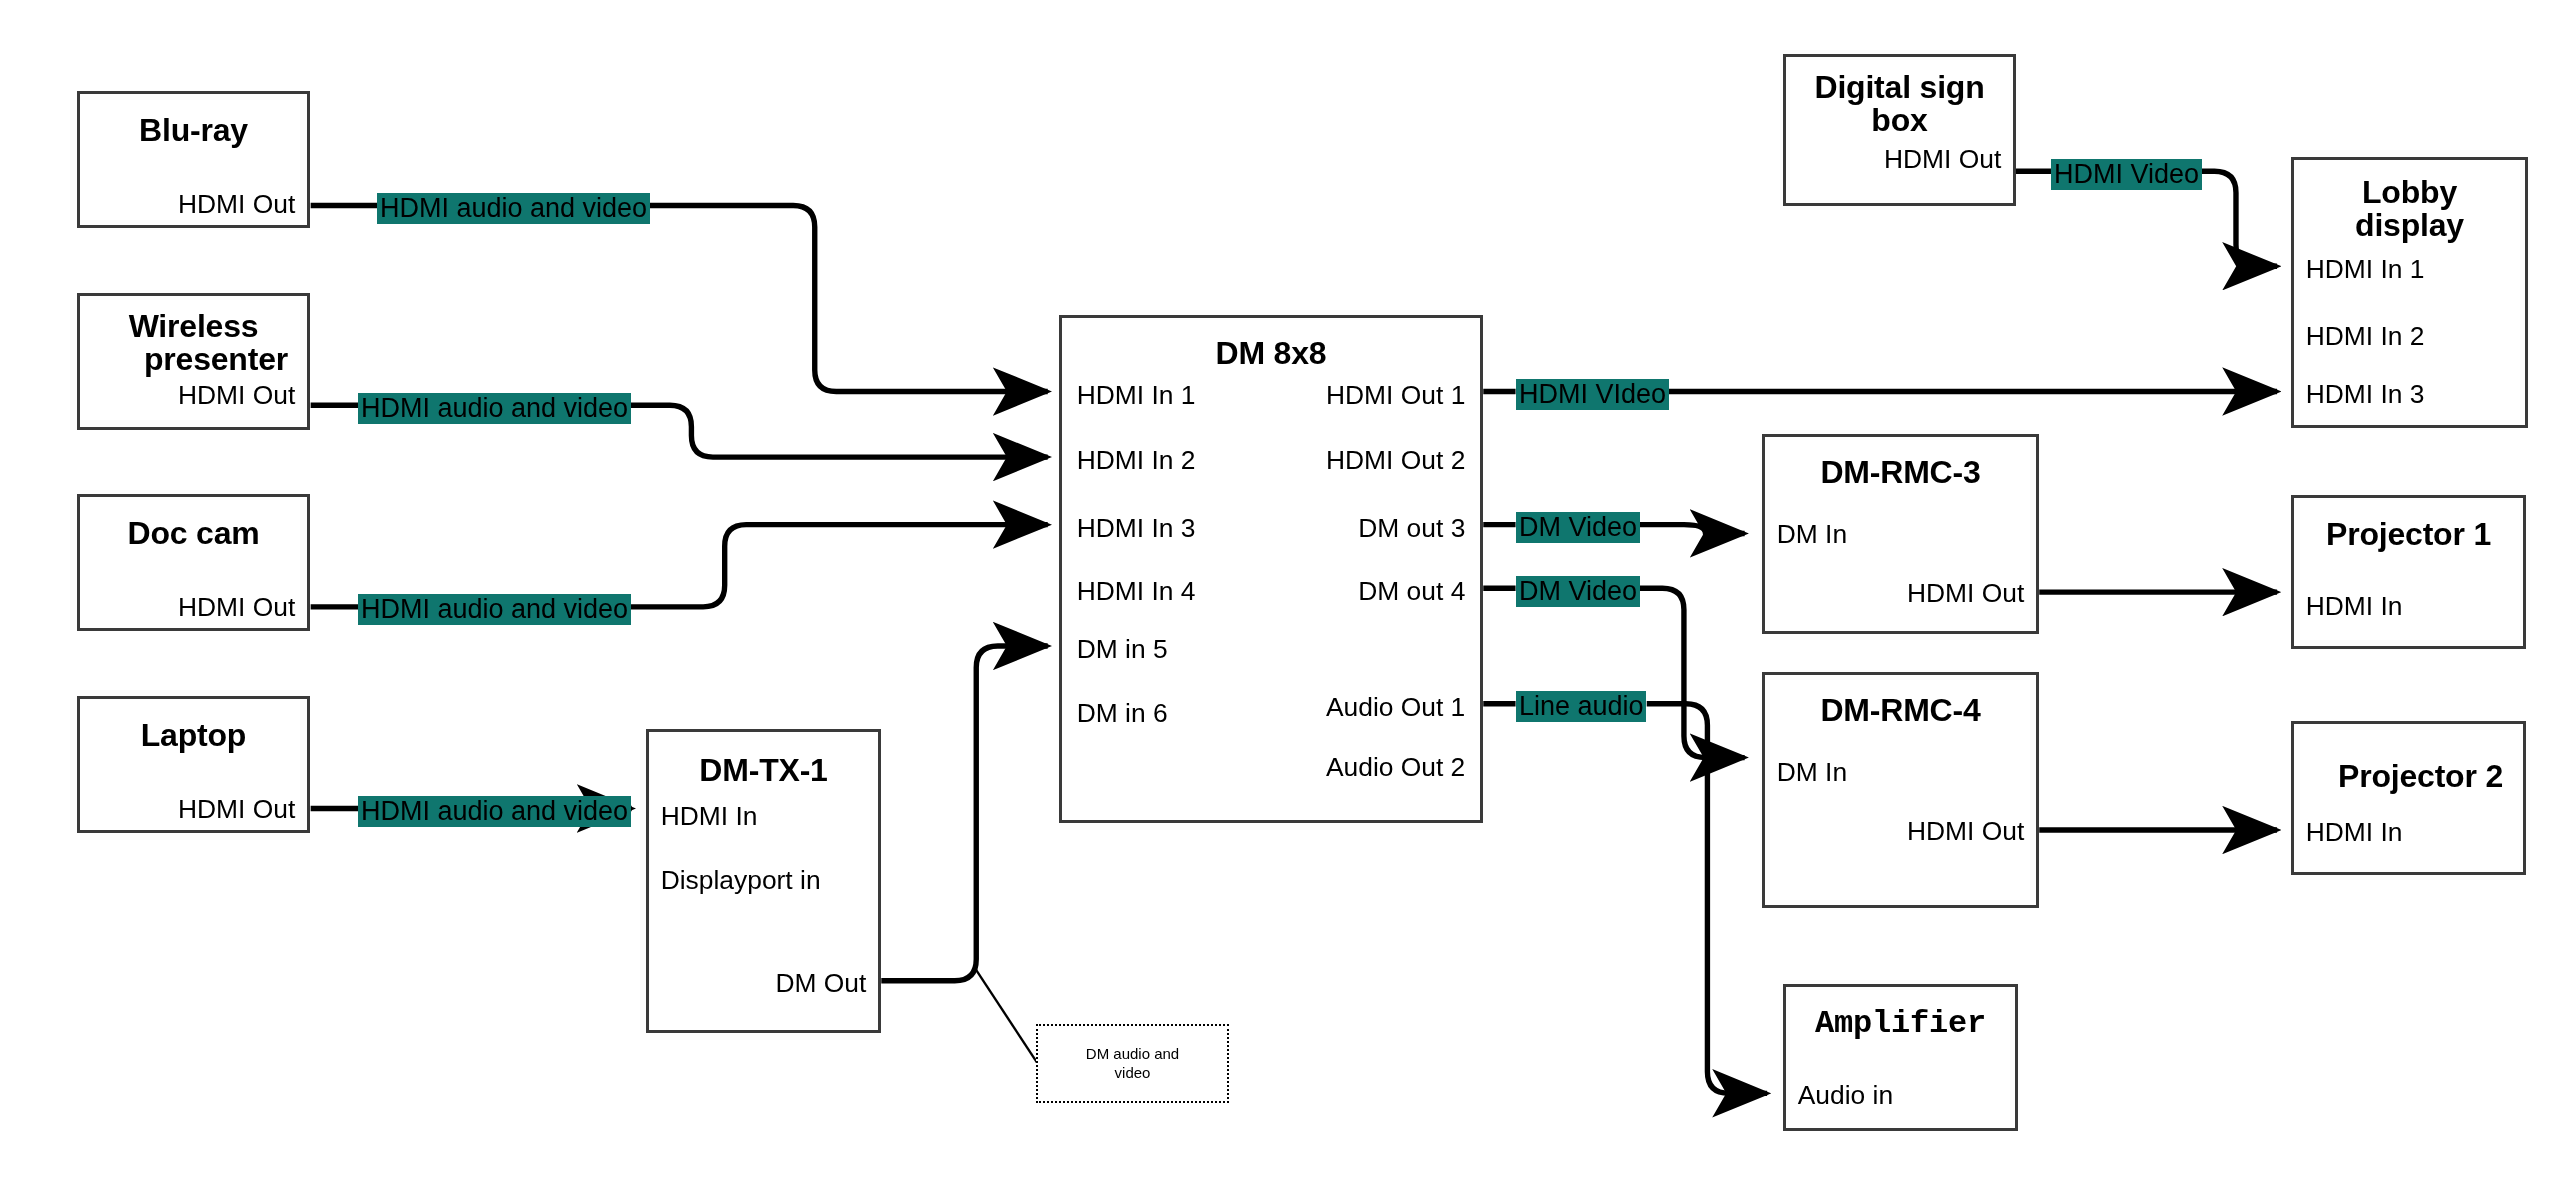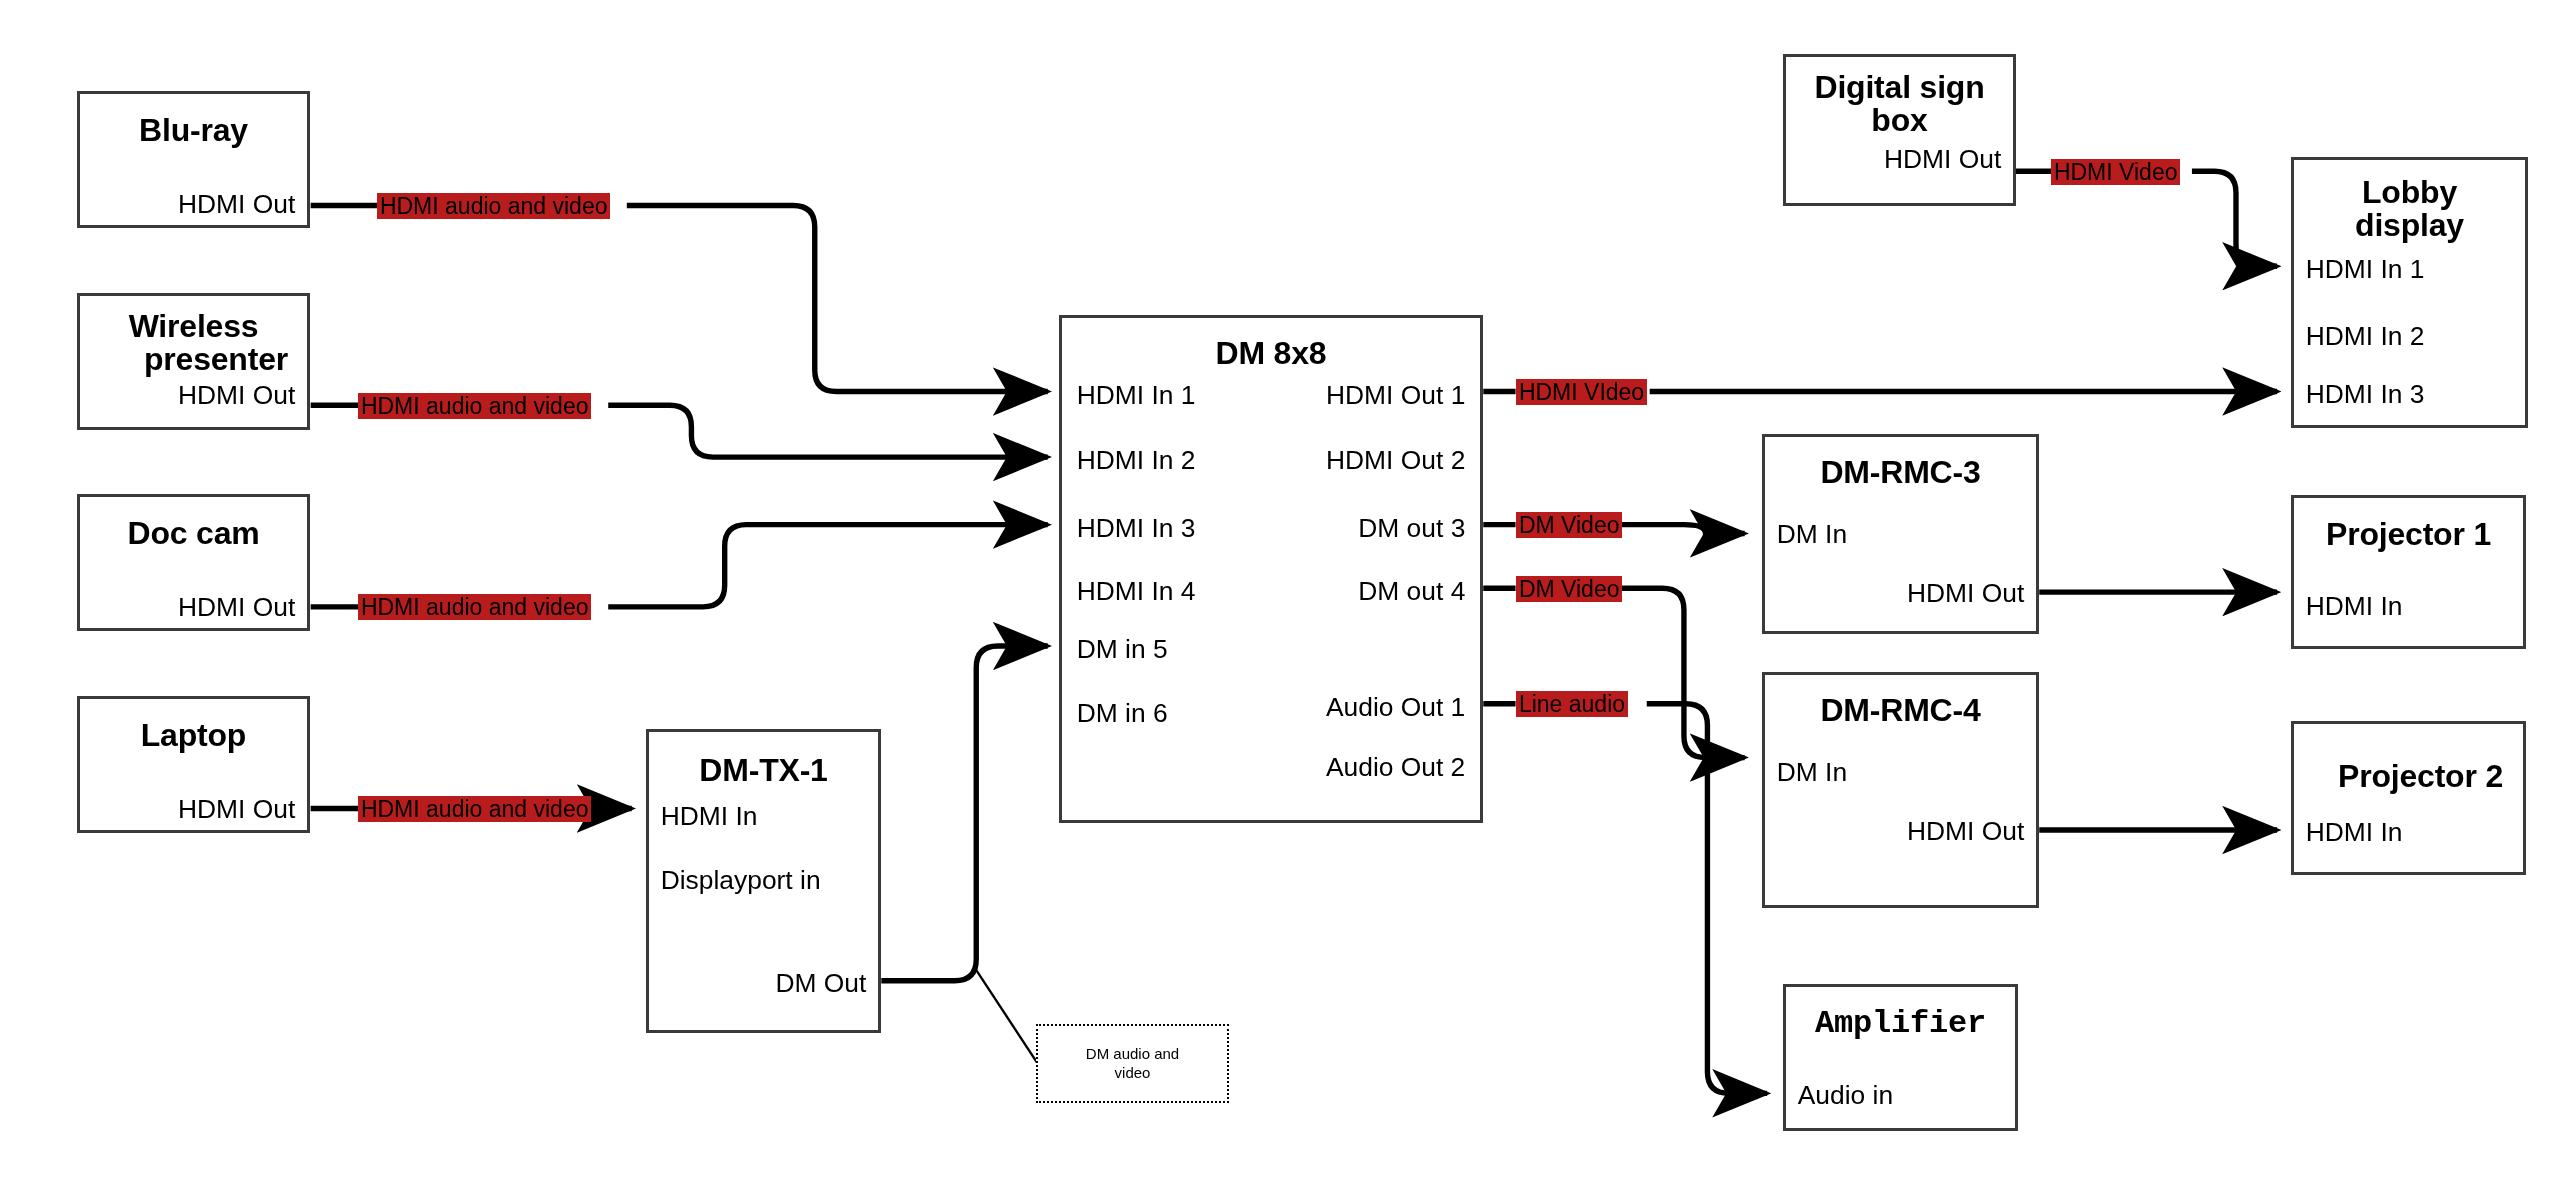--- a/index.html
+++ b/index.html
@@ -45,25 +45,25 @@
     position: absolute;
     font-size: 26.4px;
     color: #000000;
     white-space: nowrap;
     line-height: 1.1;
   }
   .port.left  { text-align: left; }
   .port.right { text-align: right; }
   .edge-label {
     position: absolute;
-    font-size: 23px;
+    font-size: 27px;
     color: #000000;
     white-space: nowrap;
     line-height: 1.15;
-    background: #b91c1c;
+    background: #0f766e;
     padding: 0 2.9px;
   }
   .callout {
     position: absolute;
     box-sizing: border-box;
     border: 2.9px dotted #000000;
     background: #ffffff;
     display: flex;
     align-items: center;
     justify-content: center;

